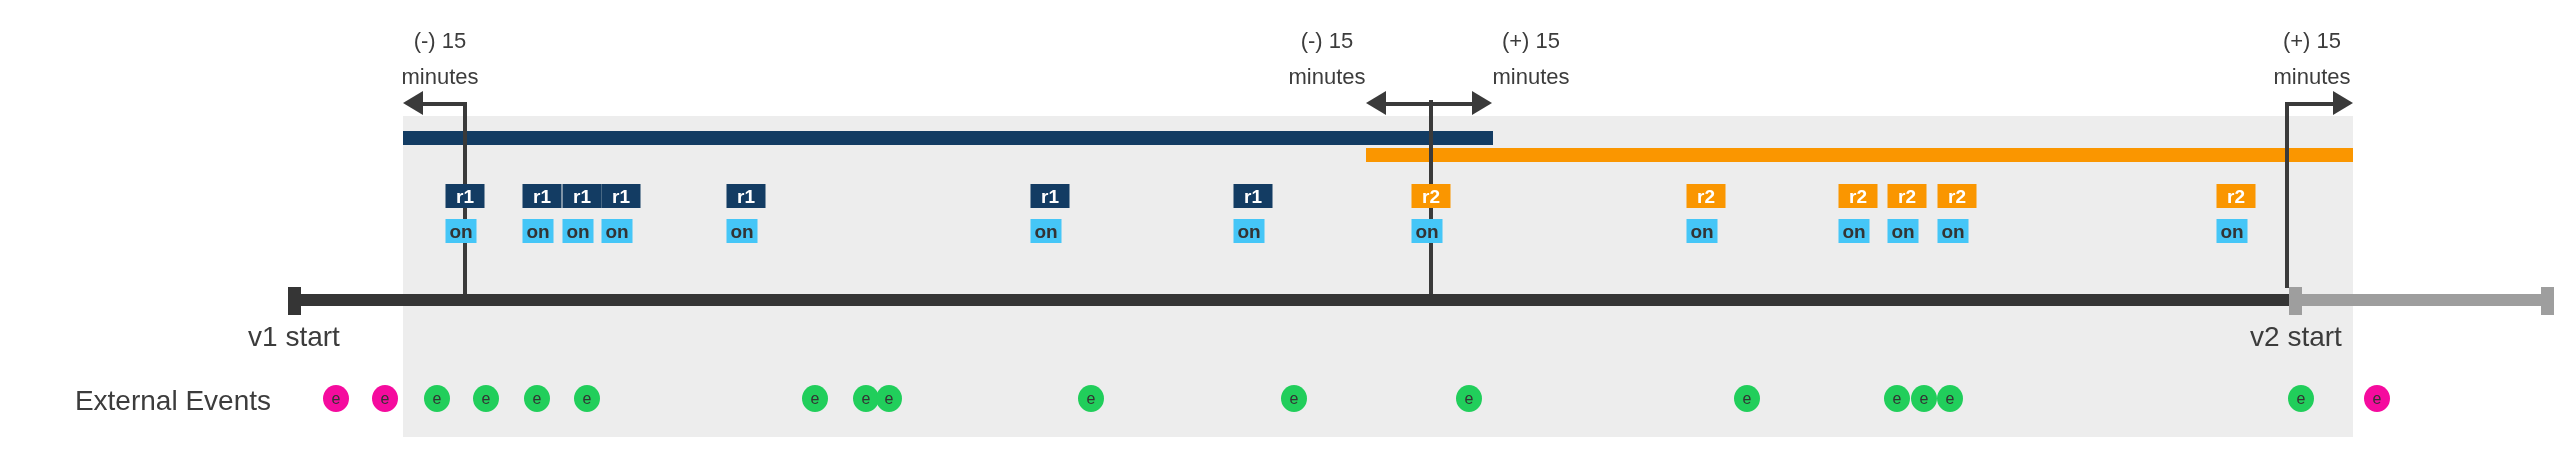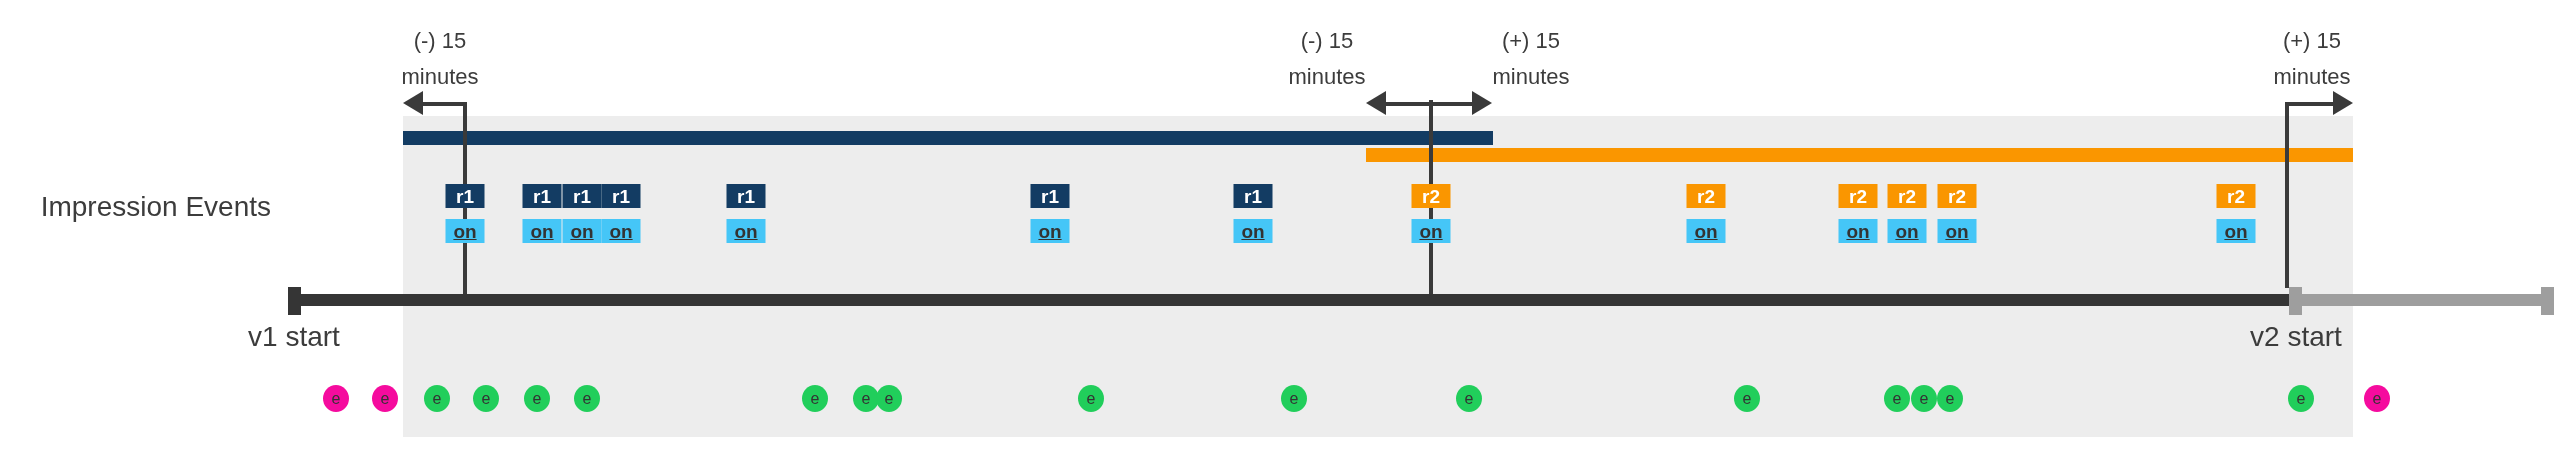--- a/index.html
+++ b/index.html
@@ -78,24 +78,23 @@
   .tl-label.v2 { left: 2296px; }
 
   .event { position: absolute; top: 184px; transform: translateX(-50%); z-index: 4; text-align: center; }
   .rbox {
     width: 39px; height: 24.4px; line-height: 25.4px;
     font-size: 19px; font-weight: 700; color: #ffffff;
   }
   .event.r1 .rbox { background: var(--navy, #133c63); }
   .event.r2 .rbox { background: var(--orange, #fa9600); }
   .onbox {
-    margin-top: 10.3px; width: 39px; height: 24.4px; line-height: 25.4px;
+    margin-top: 10.3px; width: 31px; height: 24.4px; line-height: 25.4px;
     font-size: 19px; font-weight: 700; color: #333333;
     background: var(--light-blue, #45c6f7);
-    text-decoration: underline;
   }
 
   .dot {
     position: absolute; top: 385px; transform: translateX(-50%);
     width: 26px; height: 27px; border-radius: 50%;
     text-align: center; line-height: 27px;
     font-size: 16px; font-weight: 500; color: #333333; z-index: 4;
   }
   .dot.green { background: var(--green, #21ce5b); }
   .dot.pink  { background: var(--pink, #f50b9e); }
@@ -132,21 +131,21 @@
   </div>
   <div class="annotation a-mid-right">
     <div>(+) 15</div>
     <div>minutes</div>
   </div>
   <div class="annotation a-right">
     <div>(+) 15</div>
     <div>minutes</div>
   </div>
 
-  <div class="row-label impression">Impression Events</div>
+  <div class="row-label external">External Events</div>
 
   <div class="timeline-dark"></div>
   <div class="timeline-gray"></div>
   <div class="tick t-v1"></div>
   <div class="tick t-v2"></div>
   <div class="tick t-end"></div>
   <div class="tl-label v1">v1 start</div>
   <div class="tl-label v2">v2 start</div>
 
   <div>

